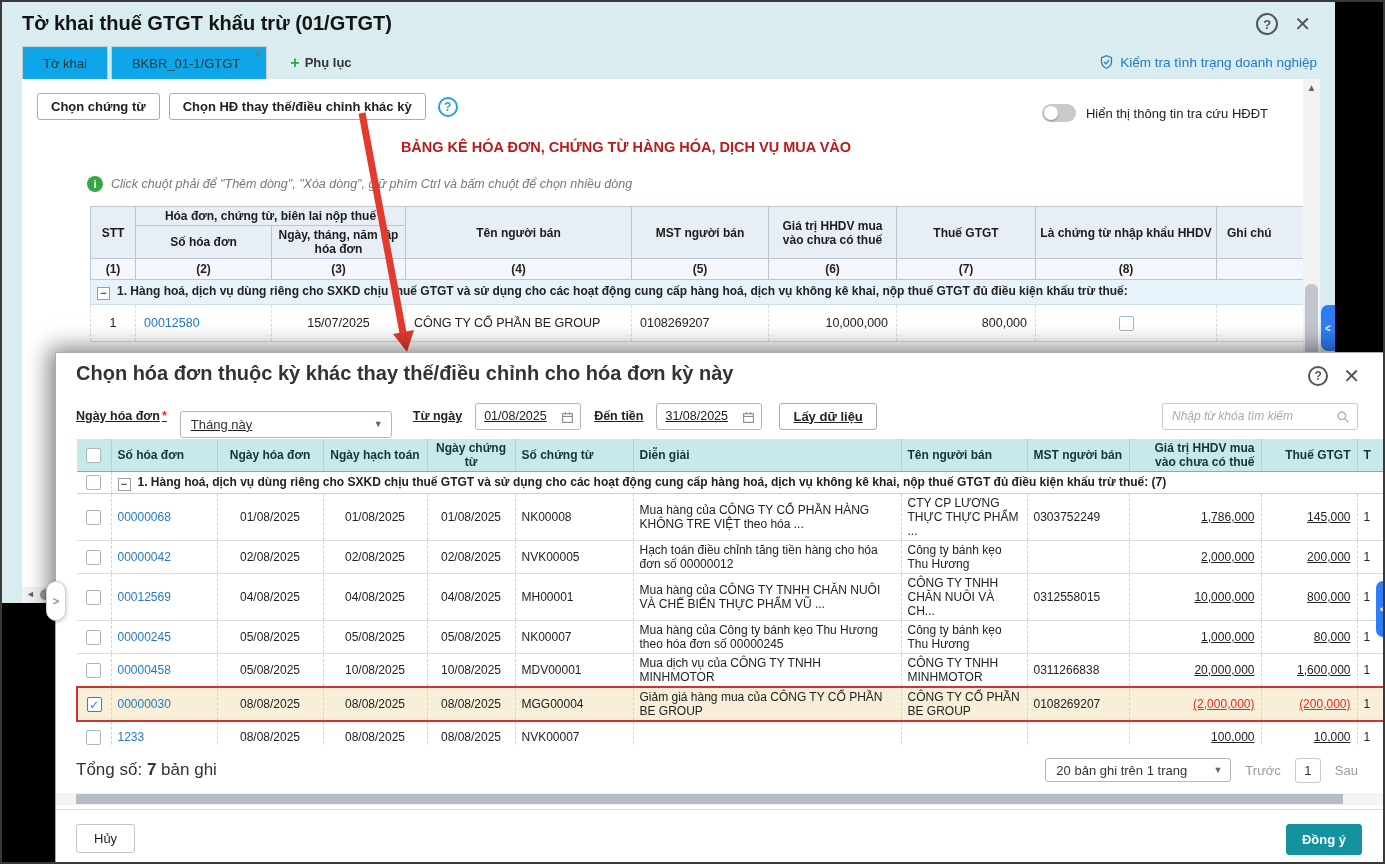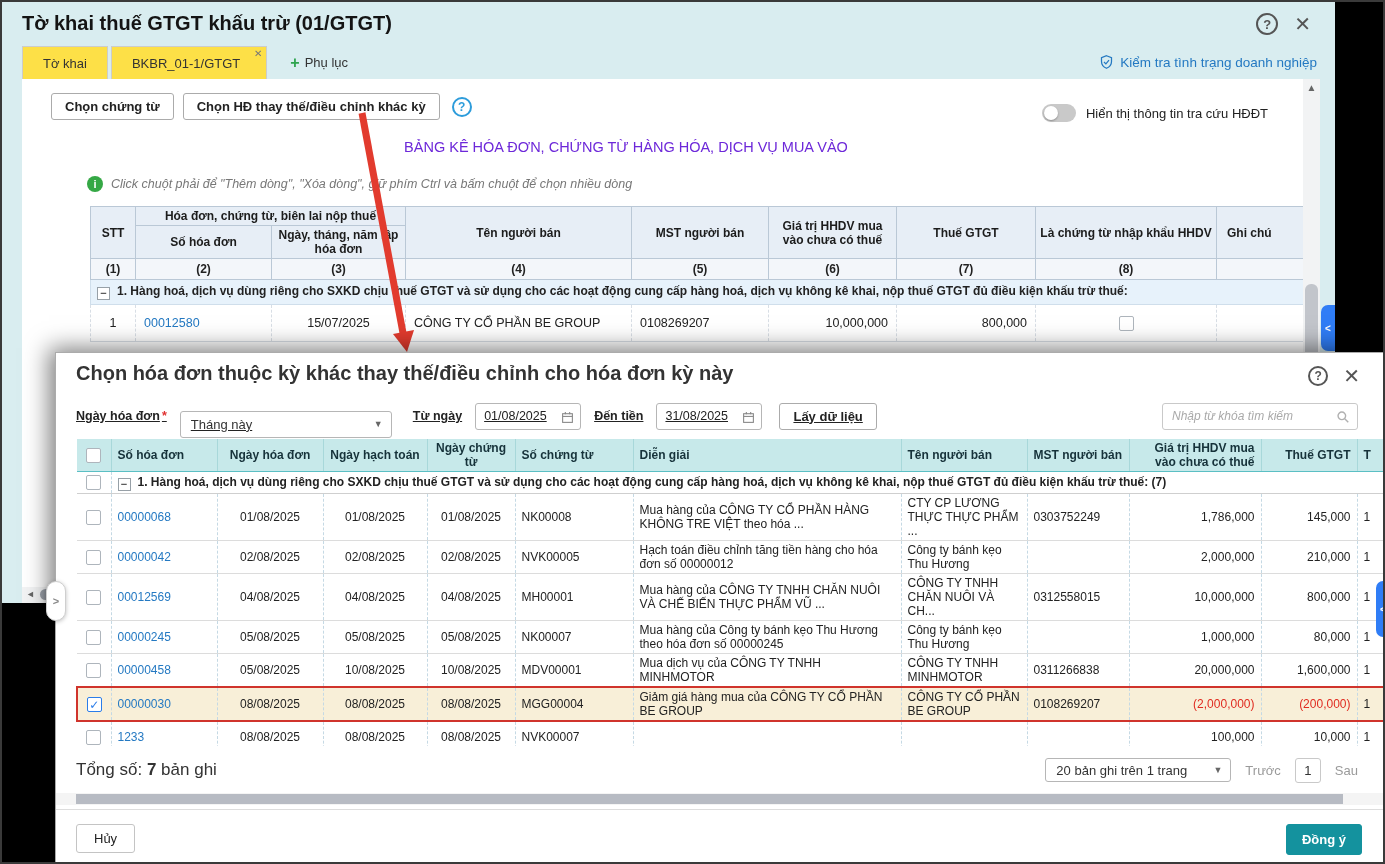--- a/index.html
+++ b/index.html
@@ -15,39 +15,39 @@
   .titlebar { position:relative; height:44px; }
   .app-title { position:absolute; left:20px; top:10px; font-size:20px; font-weight:bold; color:#141414; }
   .titlebar-icons { position:absolute; right:24px; top:11px; display:flex; gap:16px; align-items:center; }
   .help-circle { width:22px; height:22px; border:2px solid #555; border-radius:50%; color:#555;
     font-size:13px; font-weight:bold; display:flex; align-items:center; justify-content:center; background:transparent; }
   .help-circle::before { content:"?"; }
   .x-icon { font-size:20px; color:#555; line-height:22px; }
   .x-icon::before { content:"✕"; }
   
   .tabrow { position:absolute; left:20px; top:44px; height:33px; display:flex; gap:3px; z-index:3; }
-  .tab { position:relative; height:33px; padding:0 20px; background:#fde047; border:1px solid #cccccc; border-bottom:none;
+  .tab { position:relative; height:33px; padding:0 20px; background:#0ea5e9; border:1px solid #cccccc; border-bottom:none;
     display:flex; align-items:center; font-size:13px; color:#333; }
   .tab.active { background:#cfe4f5; border-color:#b9d3e8; }
   .tab .tab-close { position:absolute; right:4px; top:1px; font-size:10px; color:#777; }
   .tab .tab-close::before { content:"✕"; }
   .tab-plus { color:#2ea44f; font-weight:bold; font-size:16px; margin-right:5px; }
   .check-status { position:absolute; right:18px; top:52px; font-size:13.5px; color:#2479c2; display:flex; gap:6px; align-items:center; }
   
   .content { position:absolute; left:20px; top:77px; width:1298px; height:524px; background:#fff; overflow:hidden; }
-  .toolbar { position:absolute; left:29px; top:14px; display:flex; gap:9px; align-items:center; }
+  .toolbar { position:absolute; left:15px; top:14px; display:flex; gap:9px; align-items:center; }
   .btn { background:#fff; border:1px solid #ababab; border-radius:3px; padding:5px 13px;
     font-size:13px; font-weight:bold; color:#222; font-family:inherit; }
   .help-blue { width:20px; height:20px; border:2px solid #2d9cdb; border-radius:50%; color:#2d9cdb;
     font-size:12px; font-weight:bold; display:flex; align-items:center; justify-content:center; margin-left:3px; }
   .help-blue::before { content:"?"; }
   .toggle-wrap { position:absolute; right:52px; top:25px; display:flex; gap:10px; align-items:center; font-size:13px; color:#222; }
   .toggle { width:34px; height:18px; border-radius:9px; background:#c9c9c9; position:relative; }
   .toggle .knob { position:absolute; left:2px; top:2px; width:14px; height:14px; border-radius:50%; background:#fff; box-shadow:0 1px 2px rgba(0,0,0,.3); }
-  .sheet-title { position:absolute; left:0; right:90px; top:60px; text-align:center; font-size:14.5px; font-weight:normal; color:#6d28d9; }
+  .sheet-title { position:absolute; left:0; right:90px; top:60px; text-align:center; font-size:14.5px; font-weight:bold; color:#b91c1c; }
   .hint-row { position:absolute; left:65px; top:97px; display:flex; gap:8px; align-items:center; }
   .info-dot { width:16px; height:16px; border-radius:50%; background:#35a845; color:#fff; font-size:11px; font-weight:bold;
     font-style:normal; display:flex; align-items:center; justify-content:center; flex:none; }
   .info-dot::before { content:"i"; }
   .hint-text { font-size:12.5px; font-style:italic; color:#777; }
   
   .bkg-table { position:absolute; left:68px; top:127px; width:1230px; border-collapse:collapse; table-layout:fixed; }
   .bkg-table th { background:#e7eef6; border:1px solid #bac8d6; font-size:12px; font-weight:bold; color:#1c1c1c; padding:2px 4px; text-align:center; }
   .bkg-table td { font-size:12.5px; padding:3px 8px; border:1px solid #d8dee5; }
   .bkg-table tr.numrow td { background:#f3f6fa; text-align:center; font-weight:bold; font-size:12px; border:1px solid #bac8d6; padding:3px 2px; }
@@ -109,21 +109,21 @@
   .mtable { width:1381px; border-collapse:collapse; table-layout:fixed; }
   .mtable th { background:#c7e9ea; font-size:12px; font-weight:bold; color:#16323a; padding:2px 6px; text-align:left;
     border-right:1px solid #a8d8da; border-bottom:1px solid #5bbfc4; height:30px; vertical-align:middle; }
   .mtable th.th-num { text-align:right; }
   .mtable th.th-cb { text-align:center; }
   .mtable td { font-size:12px; color:#222; padding:2px 6px; border-right:1px dashed #c5d9e4; border-bottom:1px solid #dcdcdc; vertical-align:middle; line-height:14px; }
   .mtable tr.mgroup td { font-weight:bold; font-size:12px; border-bottom:1px solid #cfcfcf; height:22px; }
   .mtable tr.mrow td { height:32px; }
   .mtable td.c-cb, .mtable th.th-cb { text-align:center; }
   .mtable td.c-date { text-align:center; }
-  .mtable td.c-num { text-align:right; }
+  .mtable td.c-num { text-align:right;text-decoration:underline; }
   .mtable td.neg { color:#e02b20; }
   .mtable tr.hl td { background:#f8efd8; border-top:2px solid #d0342c; border-bottom:2px solid #d0342c; }
   .mtable tr.hl td:first-child { border-left:2px solid #d0342c; }
   
   .mfooter { position:absolute; left:20px; right:28px; top:402px; height:30px; display:flex; align-items:center; }
   .count-info { font-size:17px; color:#333; }
   .pager { margin-left:auto; display:flex; align-items:center; gap:14px; }
   .pagesize-select { width:186px; height:24px; }
   .pg-prev,.pg-next { font-size:13px; color:#9a9a9a; }
   .pg-box { width:26px; height:25px; border:1px solid #c9c9c9; border-radius:3px; display:flex; align-items:center; justify-content:center; font-size:13px; color:#333; }
@@ -151,21 +151,21 @@
   <div class="tabrow">
     <div class="tab">
       <span>Tờ khai</span>
     </div>
     <div class="tab" style="padding-right:26px;">
       <span>BKBR_01-1/GTGT</span>
       <span class="tab-close"></span>
     </div>
     <div class="tab" style="border:none;background:transparent;">
       <span class="tab-plus">+</span>
-      <span style="font-weight:normal;">Phụ lục</span>
+      <span style="font-weight:bold;">Phụ lục</span>
     </div>
   </div>
 
   <div class="check-status">
     <span style="display:flex;">
       <svg width="15" height="16" viewBox="0 0 24 24">
           <path d="M12 2l8 3v6c0 5-3.5 9-8 11-4.5-2-8-6-8-11V5z" fill="none" stroke="#2479c2" stroke-width="2"></path>
           <path d="M8 12l3 3 5-6" fill="none" stroke="#2479c2" stroke-width="2"></path>
         </svg>
     </span>
@@ -374,21 +374,21 @@
             <td class="c-cb"><span class="cbx"></span></td>
             <td><span class="lnk">00000042</span></td>
             <td class="c-date">02/08/2025</td>
             <td class="c-date">02/08/2025</td>
             <td class="c-date">02/08/2025</td>
             <td>NVK00005</td>
             <td class="c-wrap">Hạch toán điều chỉnh tăng tiền hàng cho hóa đơn số 00000012</td>
             <td class="c-wrap">Công ty bánh kẹo Thu Hương</td>
             <td></td>
             <td class="c-num">2,000,000</td>
-            <td class="c-num">210,000</td>
+            <td class="c-num">200,000</td>
             <td>1</td>
           </tr>
           <tr class="mrow">
             <td class="c-cb"><span class="cbx"></span></td>
             <td><span class="lnk">00012569</span></td>
             <td class="c-date">04/08/2025</td>
             <td class="c-date">04/08/2025</td>
             <td class="c-date">04/08/2025</td>
             <td>MH00001</td>
             <td class="c-wrap">Mua hàng của CÔNG TY TNHH CHĂN NUÔI VÀ CHẾ BIẾN THỰC PHẨM VŨ ...</td>

